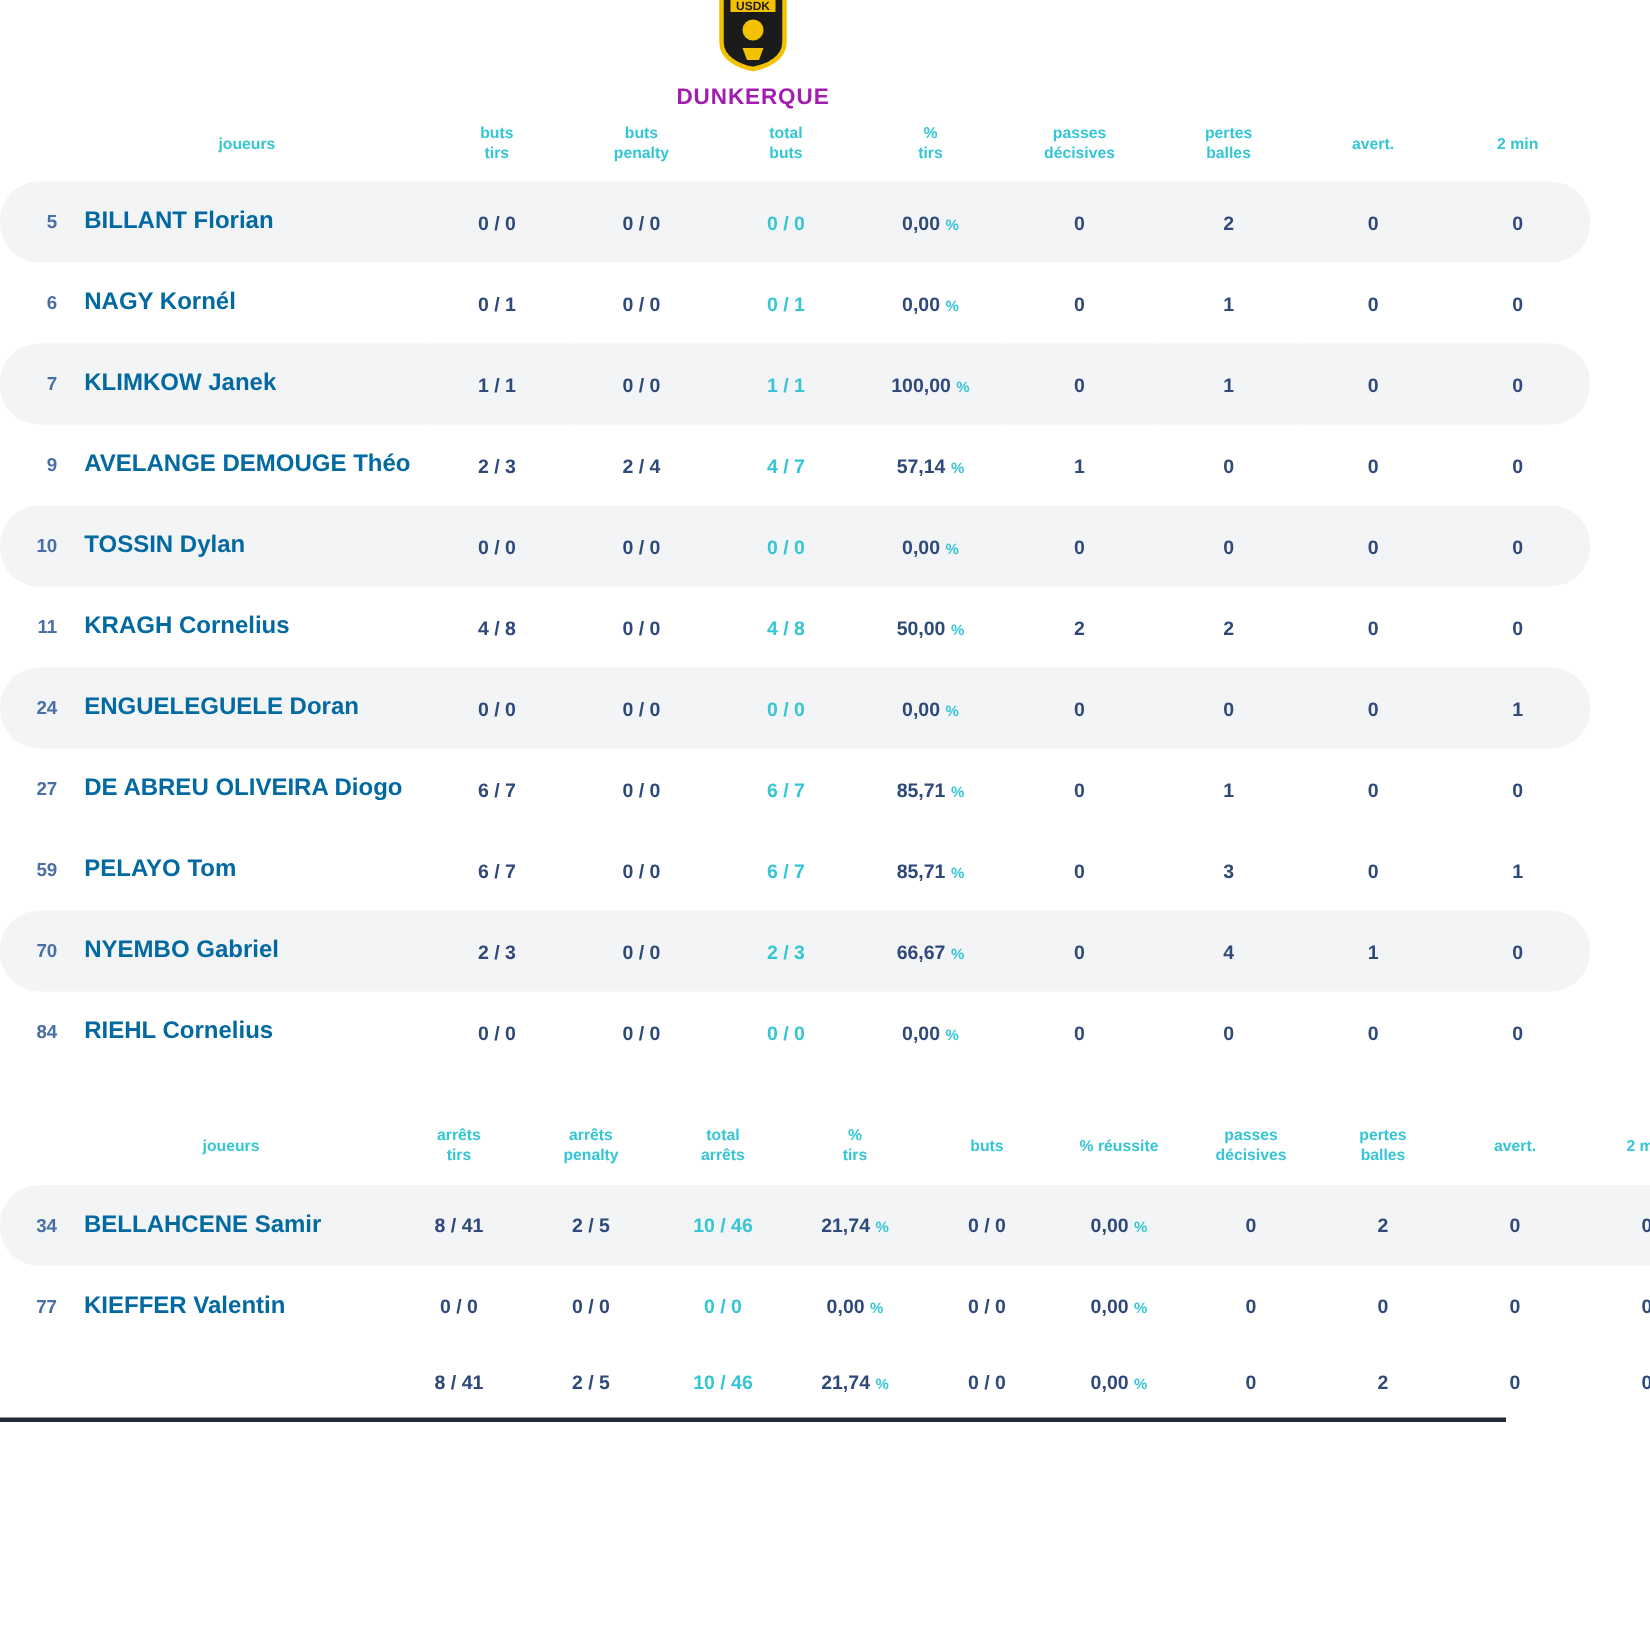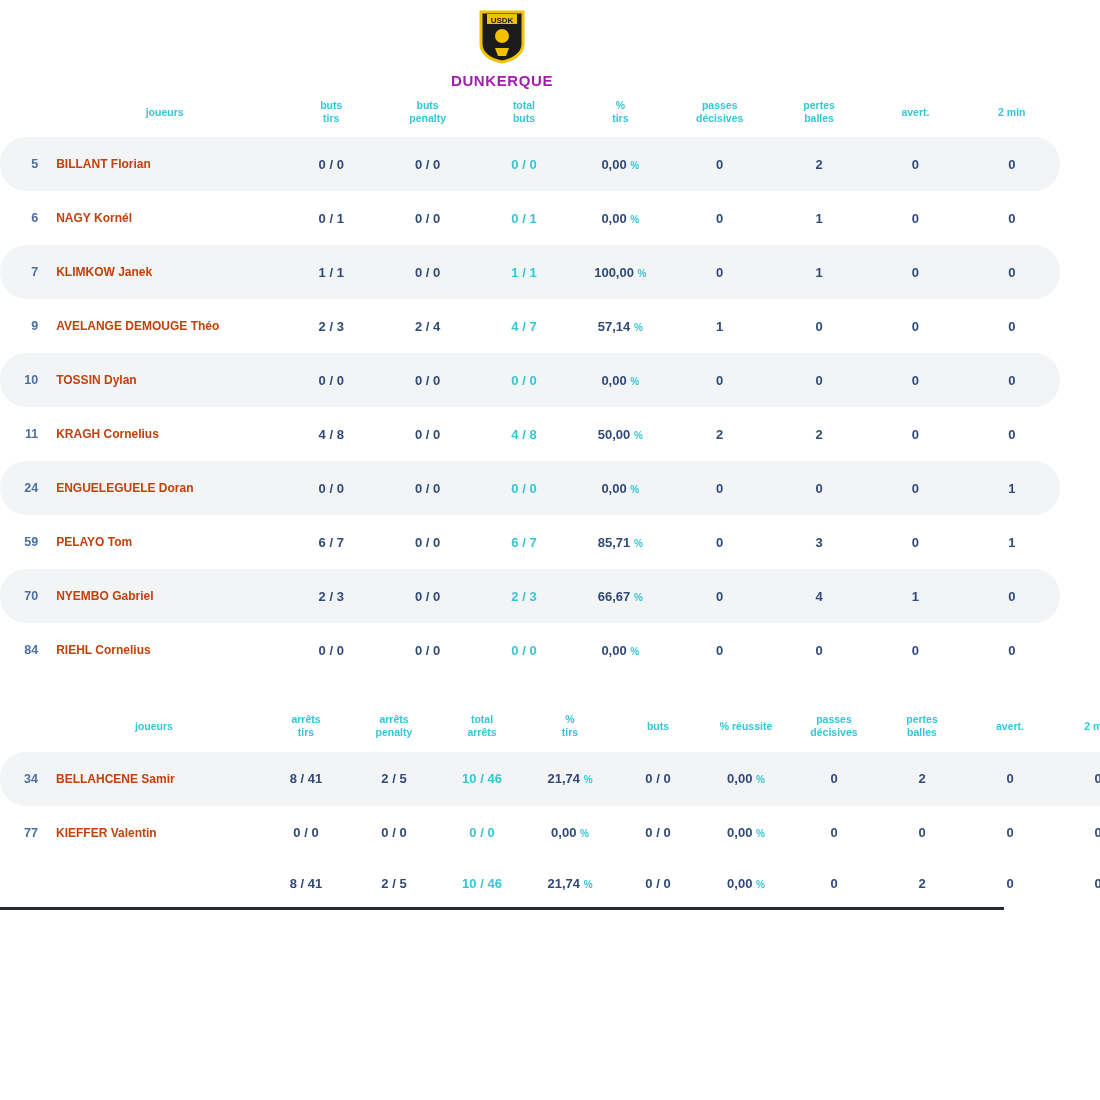--- a/index.html
+++ b/index.html
@@ -9,21 +9,21 @@
   body {
     width: 1100px;
     min-height: 1100px;
     background: #ffffff;
     font-family: "Liberation Sans", sans-serif;
     color: #2b3a55;
   }
   .page {
     width: 1004px;
     position: relative;
-    padding-top: 16px;
+    padding-top: 0;
     box-sizing: border-box;
     border-bottom: 3px solid #222a35;
   }
   
   .club-header {
     text-align: center;
     padding-top: 0px;
   }
   .crest {
     width: 46px;
@@ -83,22 +83,22 @@
   td.num {
     color: #4a6fa5;
     font-size: 12.5px;
     text-align: right;
     padding-right: 8px;
     width: 42px;
     font-weight: bold;
   }
   td.pname {
     text-align: left;
-    color: #c2410c;
-    font-size: 12px;
+    color: #0369a1;
+    font-size: 16px;
     padding-left: 10px;
     font-weight: bold;
   }
   td.teal {
     color: #35c6d6;
   }
   td.pct {
     color: #2f4a7a;
   }
   td.pct .unit {
@@ -271,20 +271,32 @@
         <td>0 / 0</td>
         <td>0 / 0</td>
         <td class="teal">0 / 0</td>
         <td class="pct"><span>0,00</span> <span class="unit">%</span></td>
         <td>0</td>
         <td>0</td>
         <td>0</td>
         <td>1</td>
       </tr>
       <tr class="row">
+        <td class="num">27</td>
+        <td class="pname">DE ABREU OLIVEIRA Diogo</td>
+        <td>6 / 7</td>
+        <td>0 / 0</td>
+        <td class="teal">6 / 7</td>
+        <td class="pct"><span>85,71</span> <span class="unit">%</span></td>
+        <td>0</td>
+        <td>1</td>
+        <td>0</td>
+        <td>0</td>
+      </tr>
+      <tr class="row">
         <td class="num">59</td>
         <td class="pname">PELAYO Tom</td>
         <td>6 / 7</td>
         <td>0 / 0</td>
         <td class="teal">6 / 7</td>
         <td class="pct"><span>85,71</span> <span class="unit">%</span></td>
         <td>0</td>
         <td>3</td>
         <td>0</td>
         <td>1</td>

